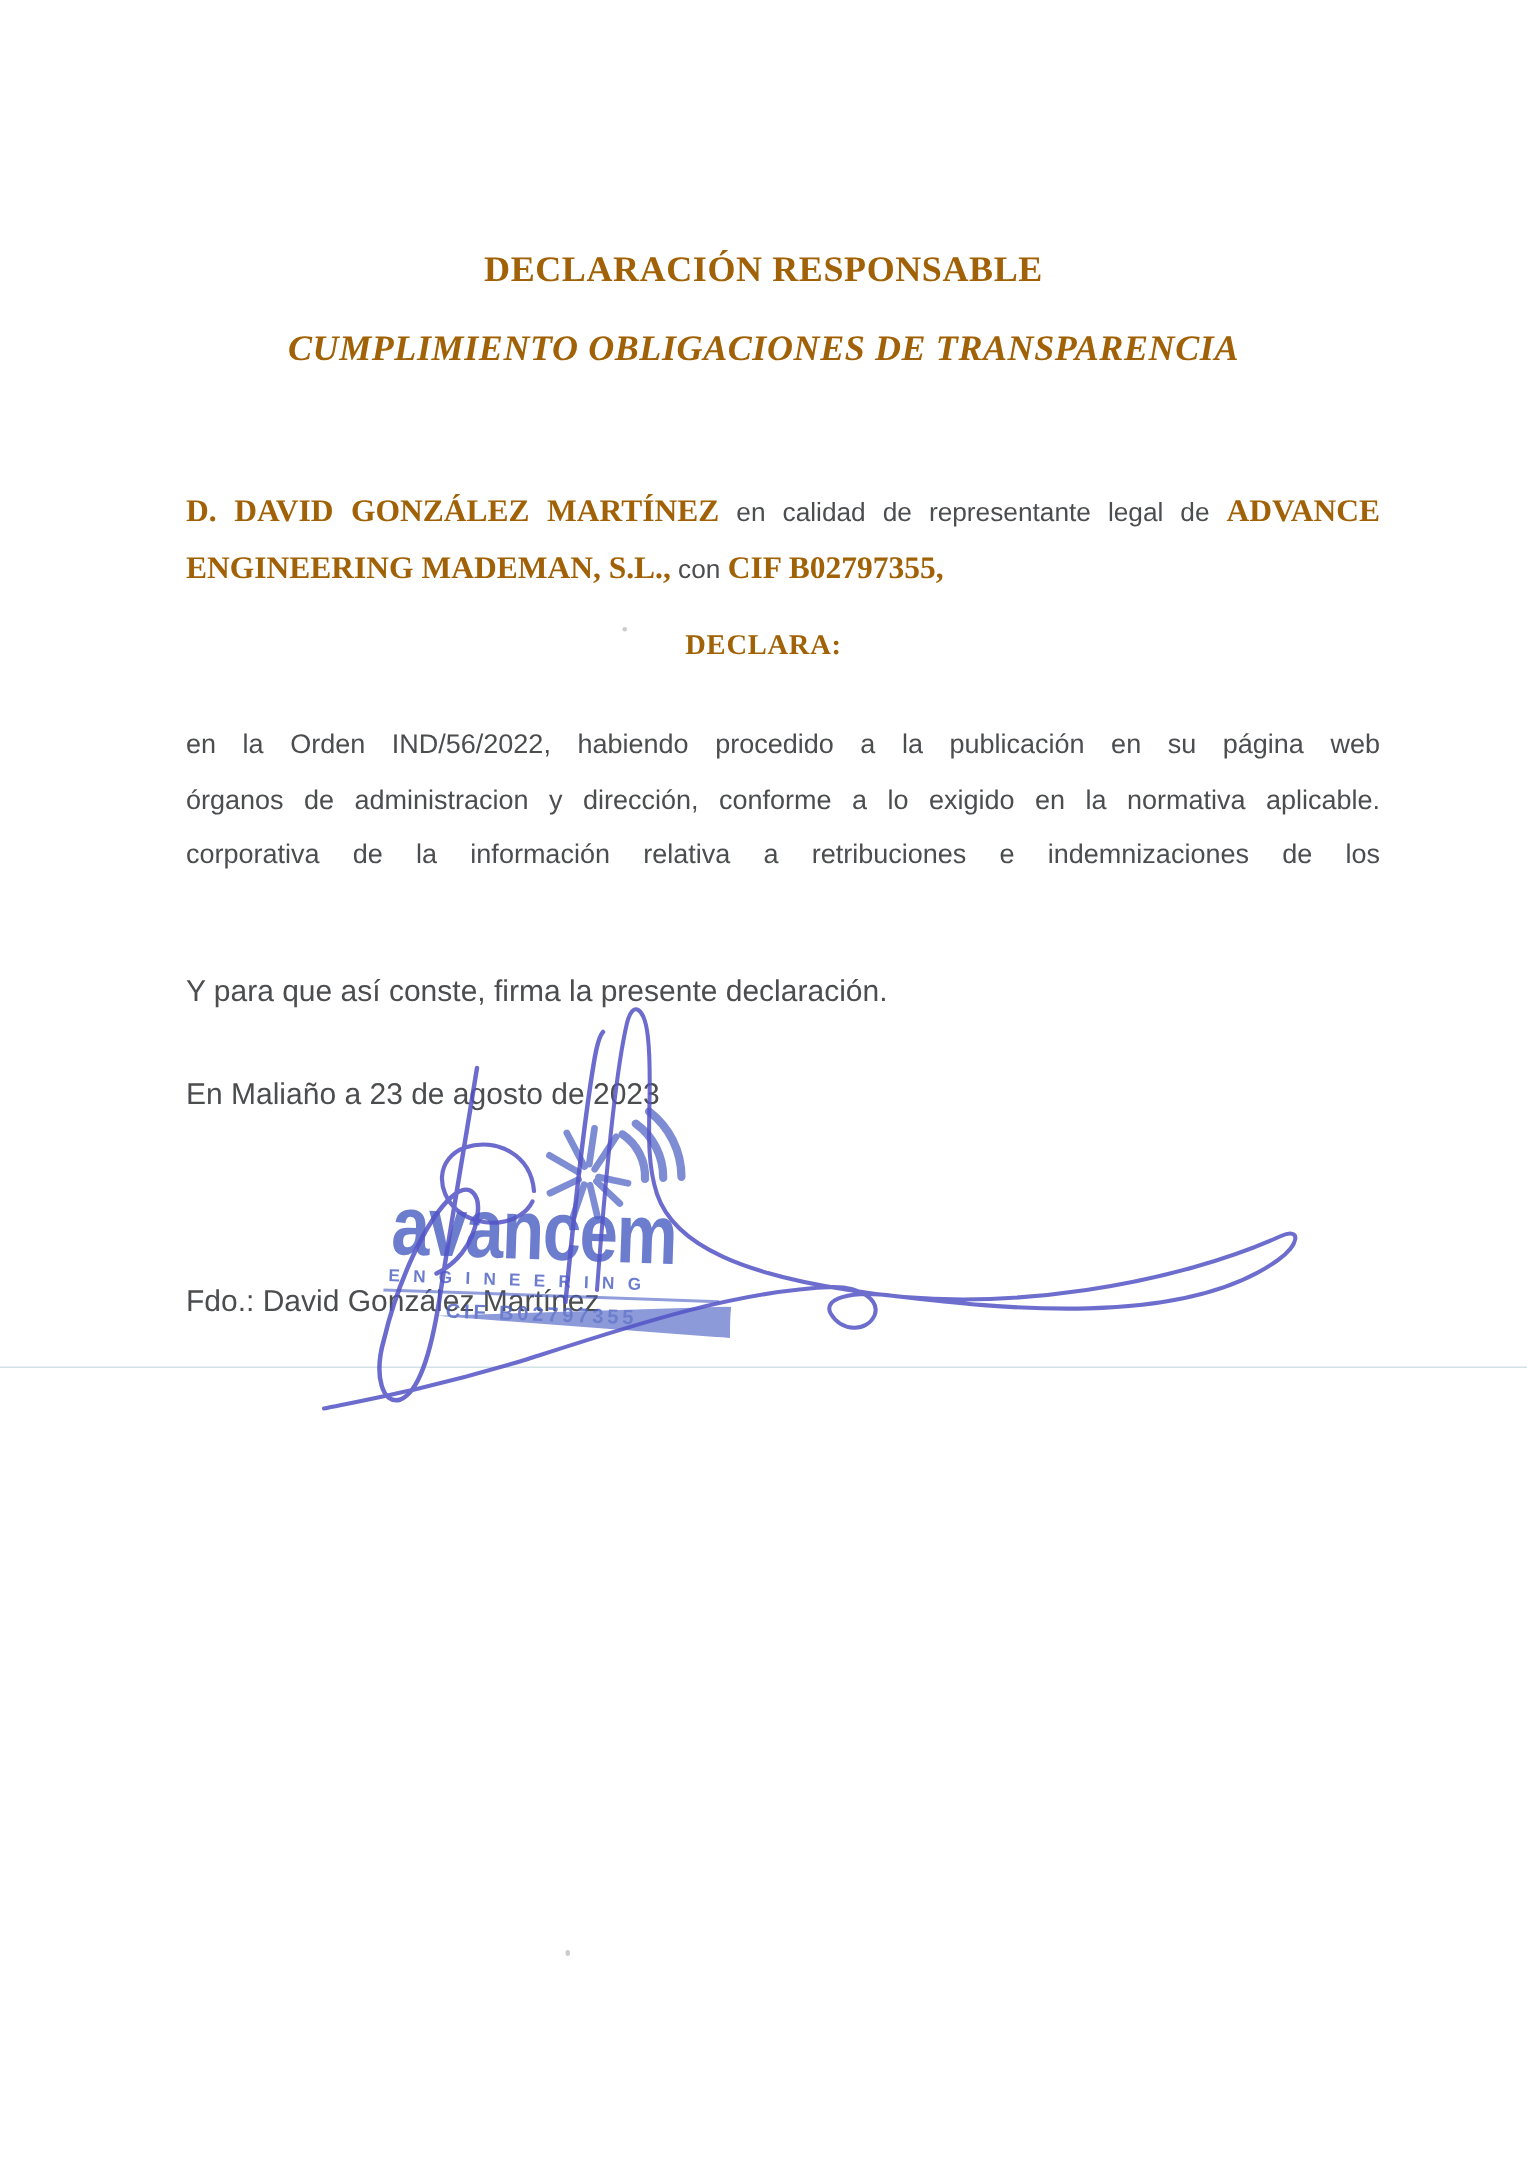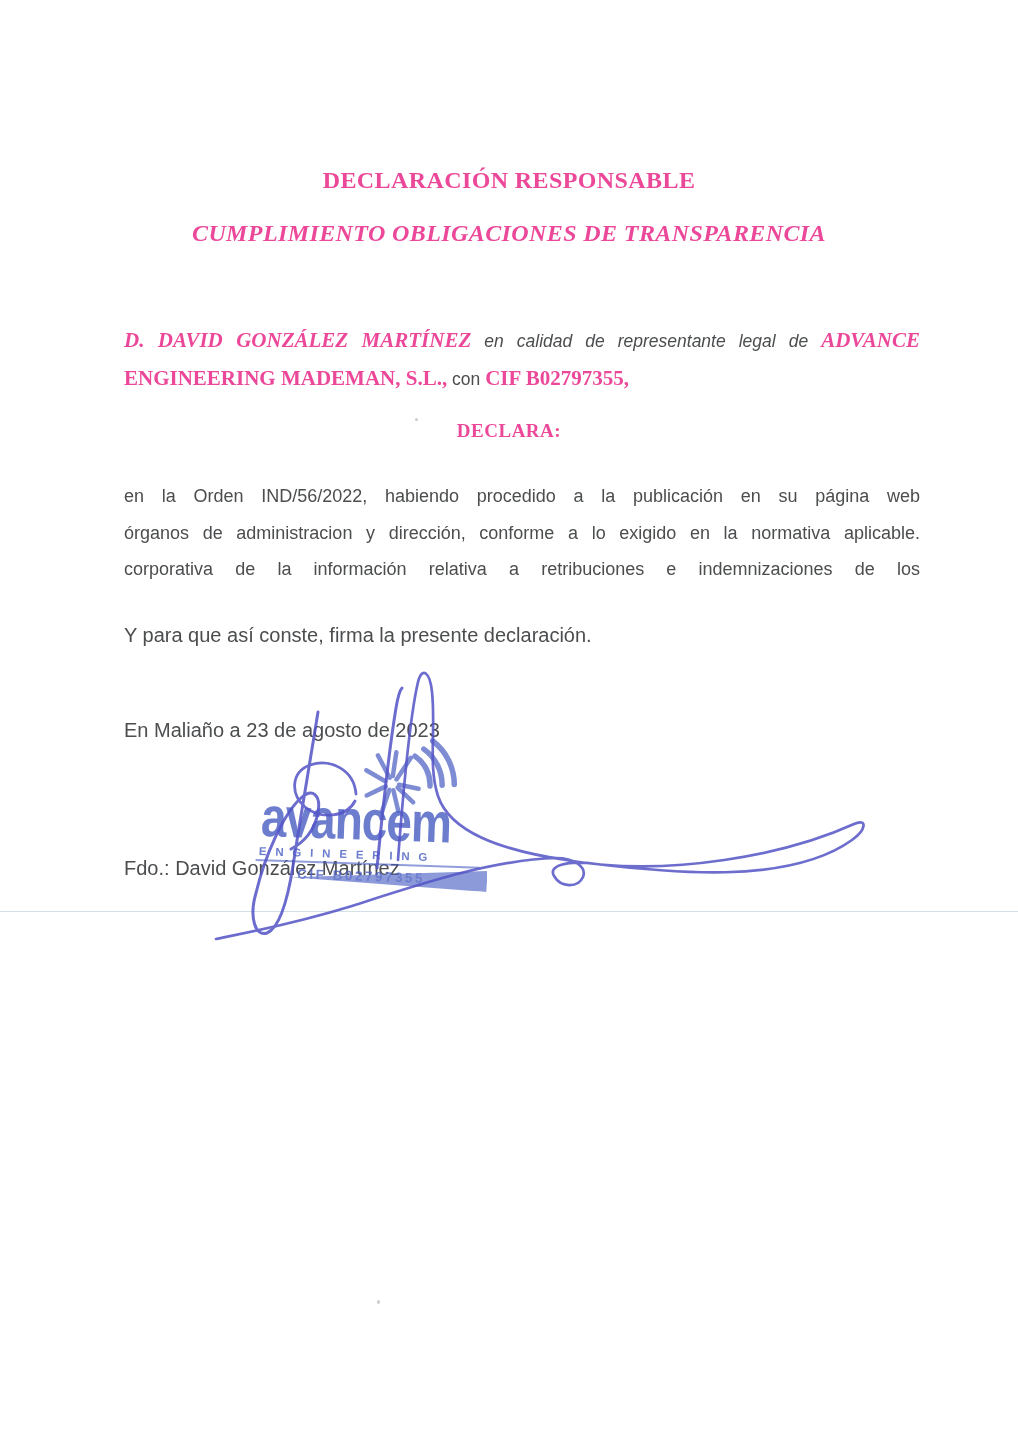--- a/index.html
+++ b/index.html
@@ -7,42 +7,41 @@
     position:relative;
     width:1018px;height:1440px;
     background:#ffffff;
     overflow:hidden;
     font-family:"Liberation Sans",sans-serif;
   }
   .abs{position:absolute;}
   .serifbold{
     font-family:"Liberation Serif","DejaVu Serif",serif;
     font-weight:700;
-    color:#ec4899;
+    color:#a16207;
   }
   .sans{
     font-family:"Liberation Sans","DejaVu Sans",sans-serif;
     font-weight:400;
     color:#4b4d4f;
   }
   .title{
     left:0;width:100%;
     text-align:center;
     font-size:24px;
     letter-spacing:0.4px;
   }
   .intro-block{
     left:124px;width:796px;
     line-height:37px;
     font-size:17.5px;
   }
   .intro-line-just{
     text-align:justify;
     text-align-last:justify;
-    font-style:italic;
   }
   .intro-bold{font-size:21px;}
   .declara{
     left:0;width:100%;
     text-align:center;
     font-size:19px;
     letter-spacing:0.5px;
   }
   .body-block{
     left:124px;width:796px;
@@ -140,21 +139,21 @@
   </div>
 
   <div class="abs declara serifbold" style="top:420px;">DECLARA:</div>
 
   <div class="abs body-block sans" style="top:478px;">
     <div class="body-line">en la Orden IND/56/2022, habiendo procedido a la publicación en su página web</div>
     <div class="body-line">órganos de administracion y dirección, conforme a lo exigido en la normativa aplicable.</div>
     <div class="body-line">corporativa de la información relativa a retribuciones e indemnizaciones de los</div>
   </div>
 
-  <div class="abs single-line sans" style="top:624px;">Y para que así conste, firma la presente declaración.</div>
+  <div class="abs single-line sans" style="top:650px;">Y para que así conste, firma la presente declaración.</div>
 
   <div class="abs single-line sans" style="top:719px;">En Maliaño a 23 de agosto de 2023</div>
 
   <div class="abs single-line sans" style="top:857px;">Fdo.: David González Martínez</div>
 
   <div class="abs stamp">
     <div class="stamp-brand">avancem</div>
     <div class="stamp-sub">ENGINEERING</div>
     <div class="stamp-rule"></div>
     <div class="stamp-cif-row">

